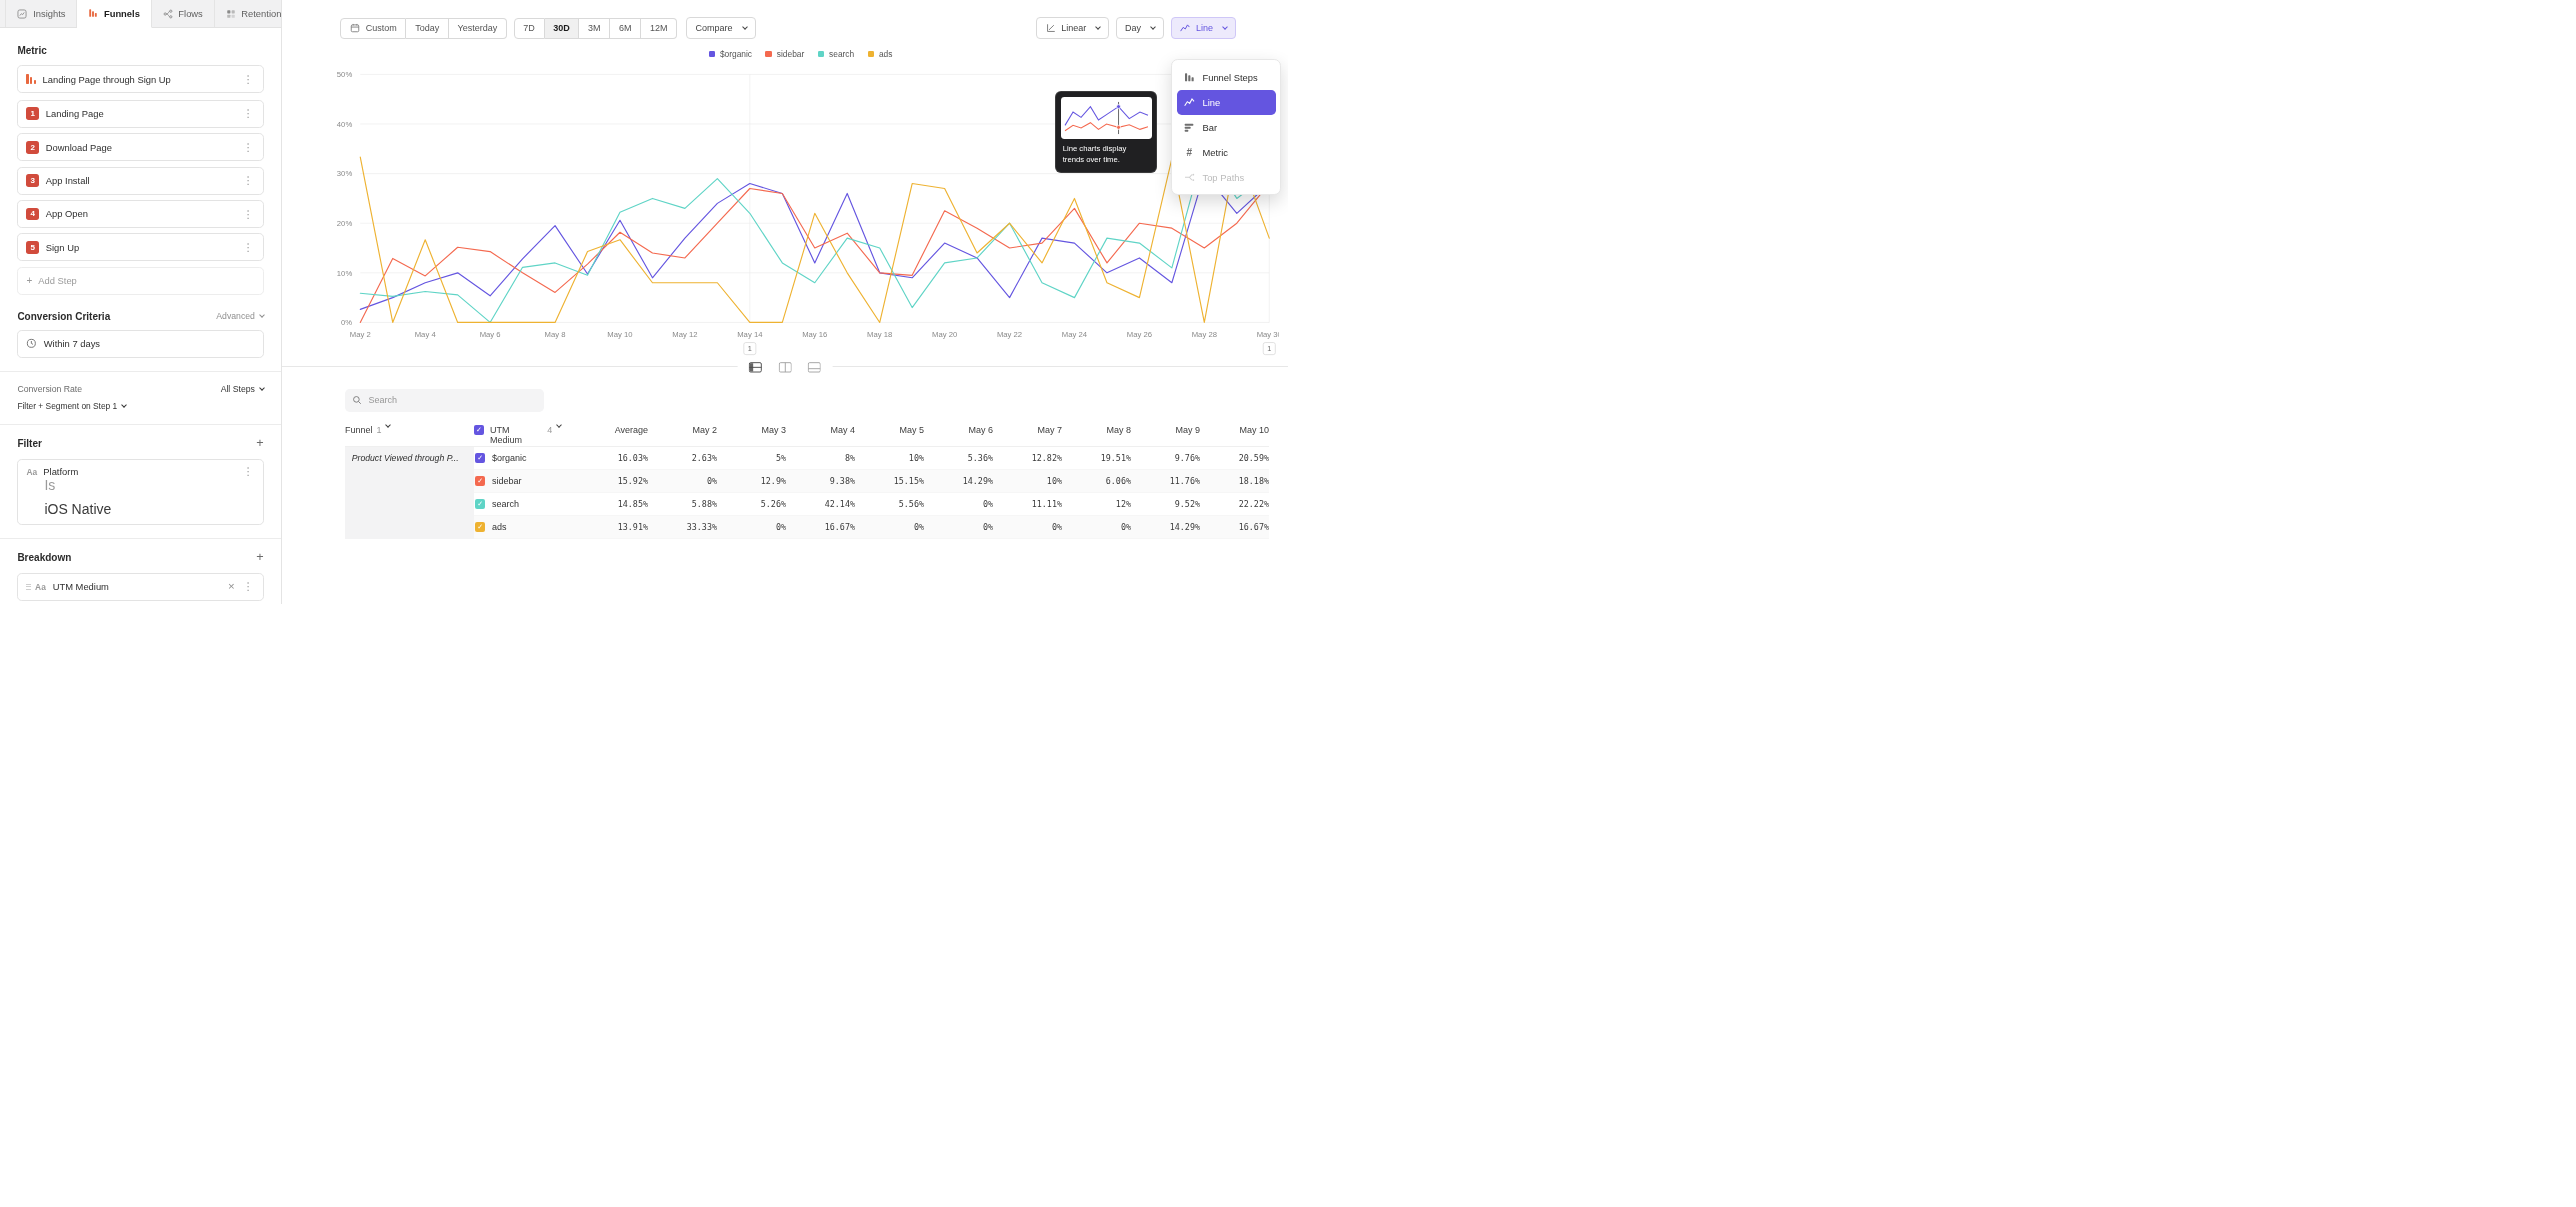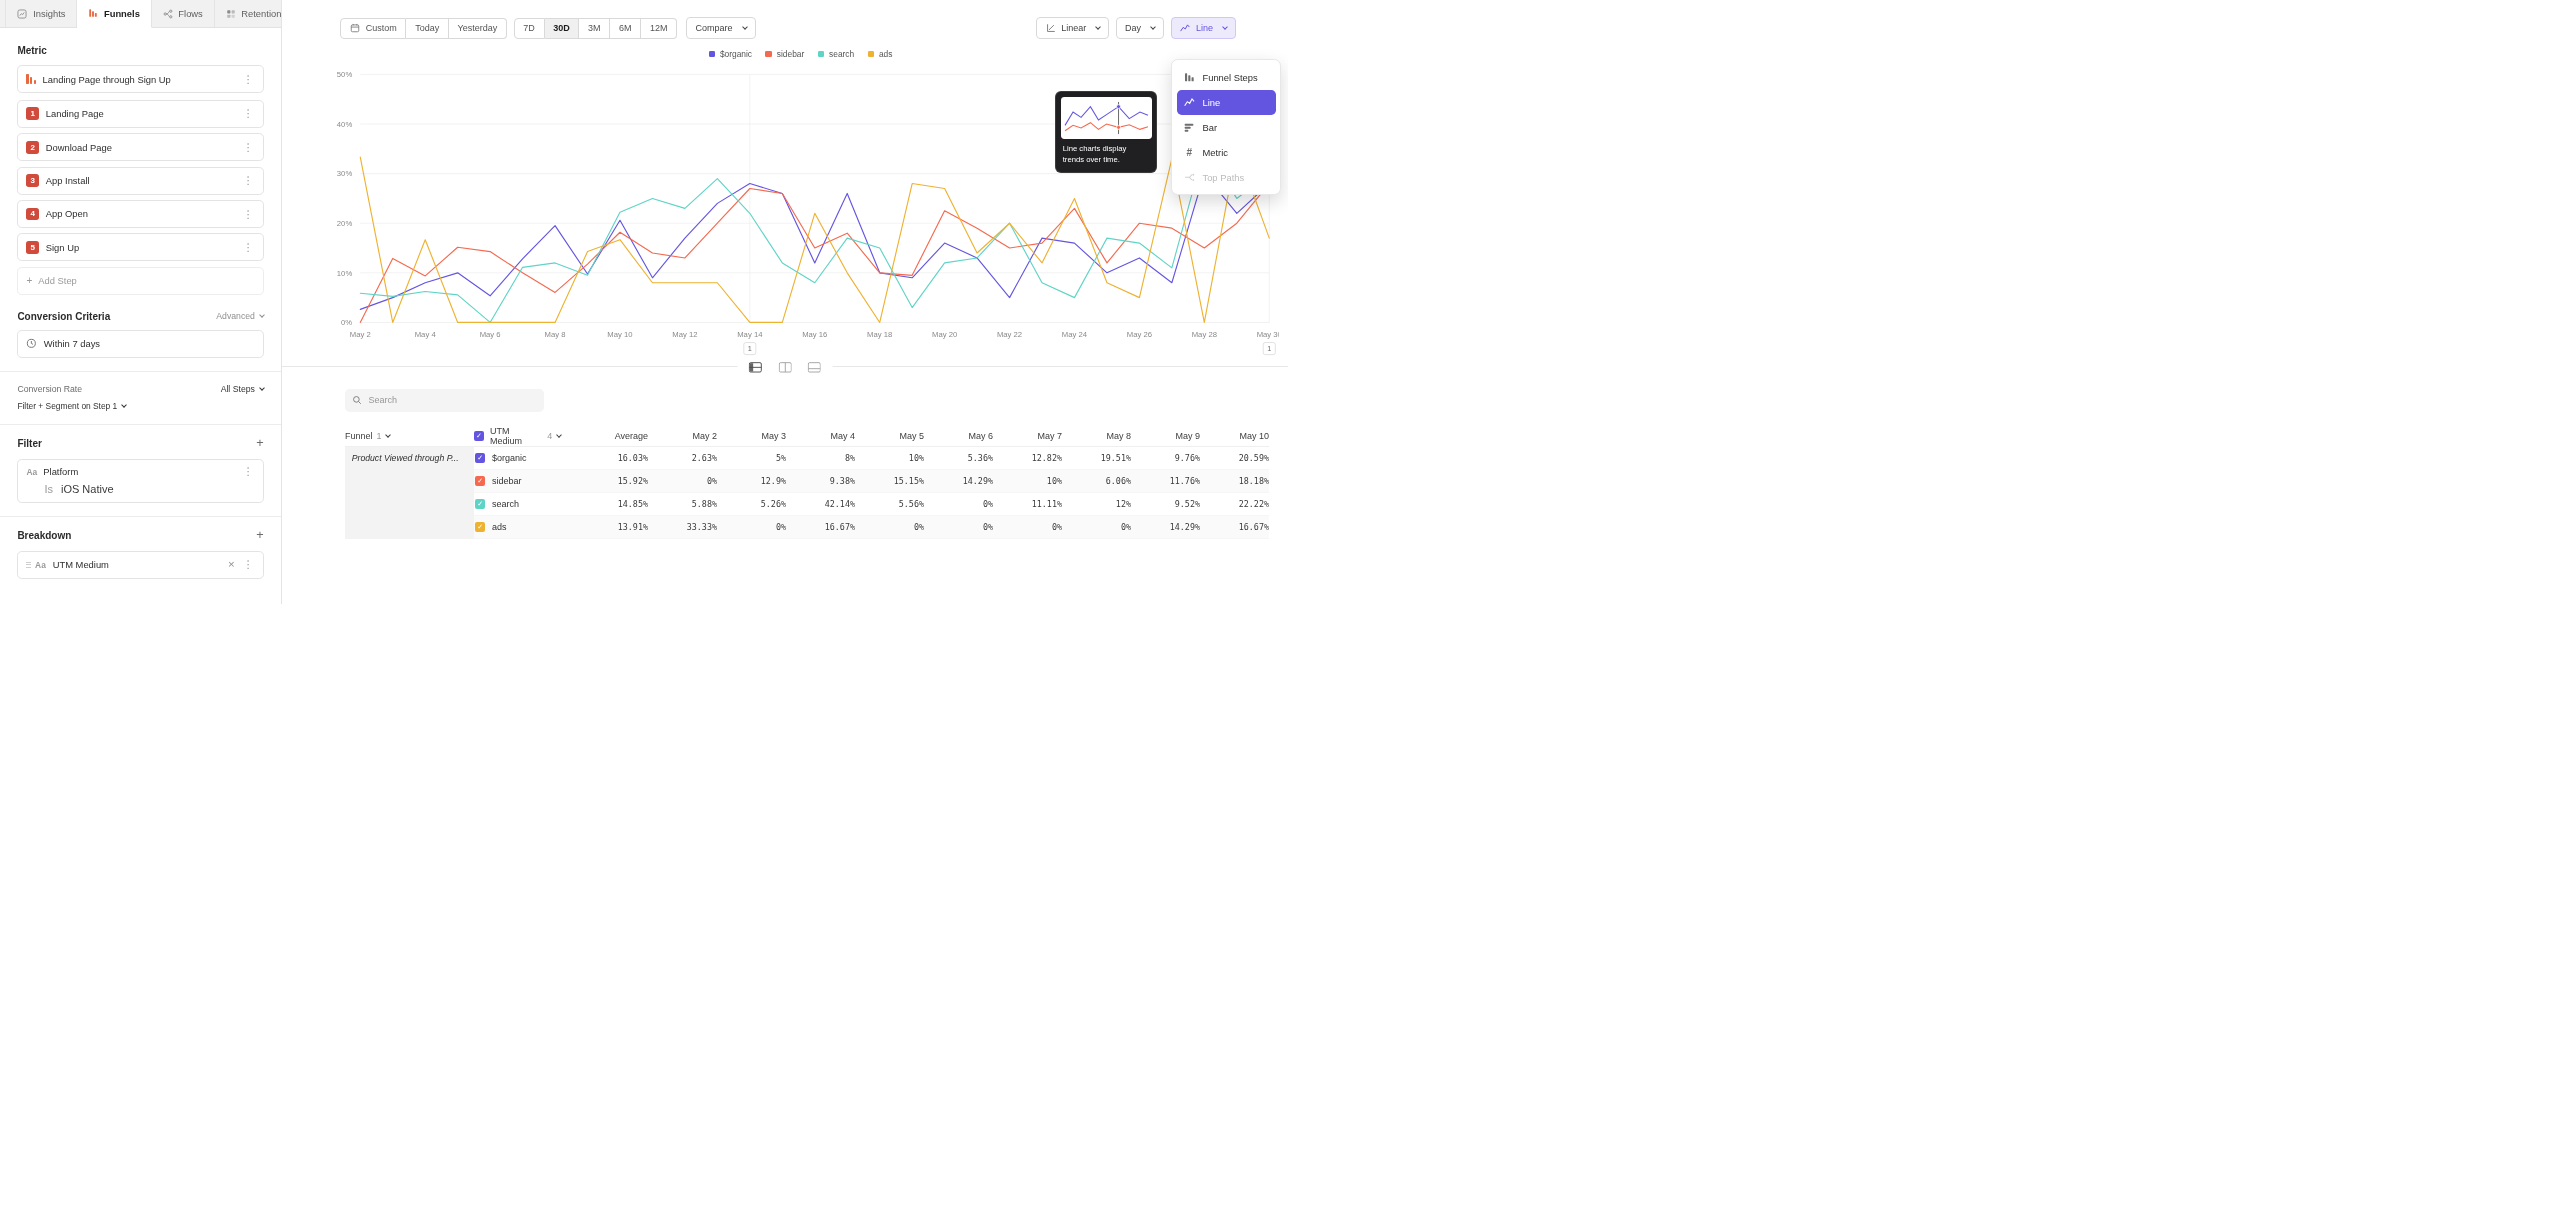--- a/index.html
+++ b/index.html
@@ -31,21 +31,21 @@
   .muted-link { color:#8f8f8f; font-size:8.7px; display:flex; align-items:center; cursor:pointer; }
   .dark-link { color:#333; font-size:8.7px; display:flex; align-items:center; cursor:pointer; }
   .small-gray { font-size:8.7px; color:#6d6d6d; }
   .chev { display:inline-block; width:4px; height:4px; border-right:1px solid currentColor; border-bottom:1px solid currentColor; transform:rotate(45deg); margin-left:4.7px; margin-top:-2px; }
   .sb-divider { border-top:0.7px solid #ececec; margin:13.4px -17.4px 12px; }
   .plus-btn { font-size:12.7px; color:#6b6b6b; cursor:pointer; line-height:1; }
   .type-token { color:#9a9a9a; font-size:8.4px; font-weight:700; letter-spacing:0.1px; }
   .prop-card { border:0.7px solid #e3e3e3; border-radius:4.7px; padding:6.7px 8px; }
   .prop-row { display:flex; align-items:center; gap:6px; }
   .prop-name { font-size:9.4px; color:#2f2f2f; }
-  .cond-row { margin-top:6px; padding-left:18px; font-size:11px; display:flex; gap:8px; }
+  .cond-row { padding-left:18px; font-size:14px; display:flex; gap:8px;flex-direction:column; }
   .cond-op { color:#9a9a9a; }
   .cond-val { color:#3a3a3a; }
   .grip { display:flex; flex-direction:column; gap:1.7px; margin-right:4px; }
   .grip i { display:block; width:4.7px; height:1px; background:#cfcfcf; }
   .close-x { color:#8f8f8f; font-size:11.4px; margin-left:auto; cursor:pointer; line-height:1; }
   .clock-icon, .icon16 { width:10.7px; height:10.7px; color:#6f6f6f; display:flex; align-items:center; justify-content:center; flex:0 0 10.7px; }
 
   
   .main { flex:1; position:relative; overflow:hidden; background:#fff; }
   .toolbar { display:flex; align-items:center; margin:17.4px 52px 0 58px; }
@@ -73,21 +73,21 @@
   .toggle-btn { width:20px; height:16px; display:flex; align-items:center; justify-content:center; color:#a2a2a2; cursor:pointer; }
   .toggle-btn.active { color:#4a4a4a; }
 
   .search-row { margin:21.5px 0 0 63px; }
   .search-box { width:199px; height:23px; background:#f4f4f5; border-radius:4.7px; display:flex; align-items:center; padding:0 7.4px; gap:6px; color:#8f8f8f; }
   .search-box input { border:0; background:transparent; outline:none; font-size:9px; width:100%; color:#333; font-family:inherit; }
   .search-box input::placeholder { color:#979797; }
 
   .table-wrap { margin:13.4px 0 0 63px; }
   .t-grid { display:grid; grid-template-columns:129px 87px 87px repeat(9, 69px); }
-  .th { height:21.5px; display:flex; align-items:center; font-size:9px; color:#3d3d3d; border-bottom:0.7px solid #efefef; }
+  .th { height:21.5px; display:flex; align-items:flex-start; font-size:9px; color:#3d3d3d; border-bottom:0.7px solid #efefef; }
   .th.num { justify-content:flex-end; }
   .cnt { color:#9a9a9a; margin-left:4px; }
   .cb { width:10px; height:10px; border-radius:2px; display:inline-flex; align-items:center; justify-content:center; color:#fff; font-size:7px; flex:0 0 10px; cursor:pointer; }
   .group-cell { grid-column:1; grid-row:2 / span 4; background:#f3f3f4; padding:6px 6.7px; font-size:8.7px; color:#2f2f2f;font-style:italic; }
   .group-cell span { display:block; max-width:114px; white-space:nowrap; overflow:hidden; text-overflow:ellipsis; }
   .trow { display:contents; }
   .trow > div { height:23px; border-bottom:0.7px solid #f6f6f6; }
   .trow.alt > div { background:#fafafa; }
   .name-cell { display:flex; align-items:center; gap:6.7px; font-size:9px; color:#333; padding-left:1.3px; }
   .val { display:flex; align-items:center; justify-content:flex-end; font-family:"DejaVu Sans Mono", monospace; font-size:8.4px; color:#3a3a3a; }

